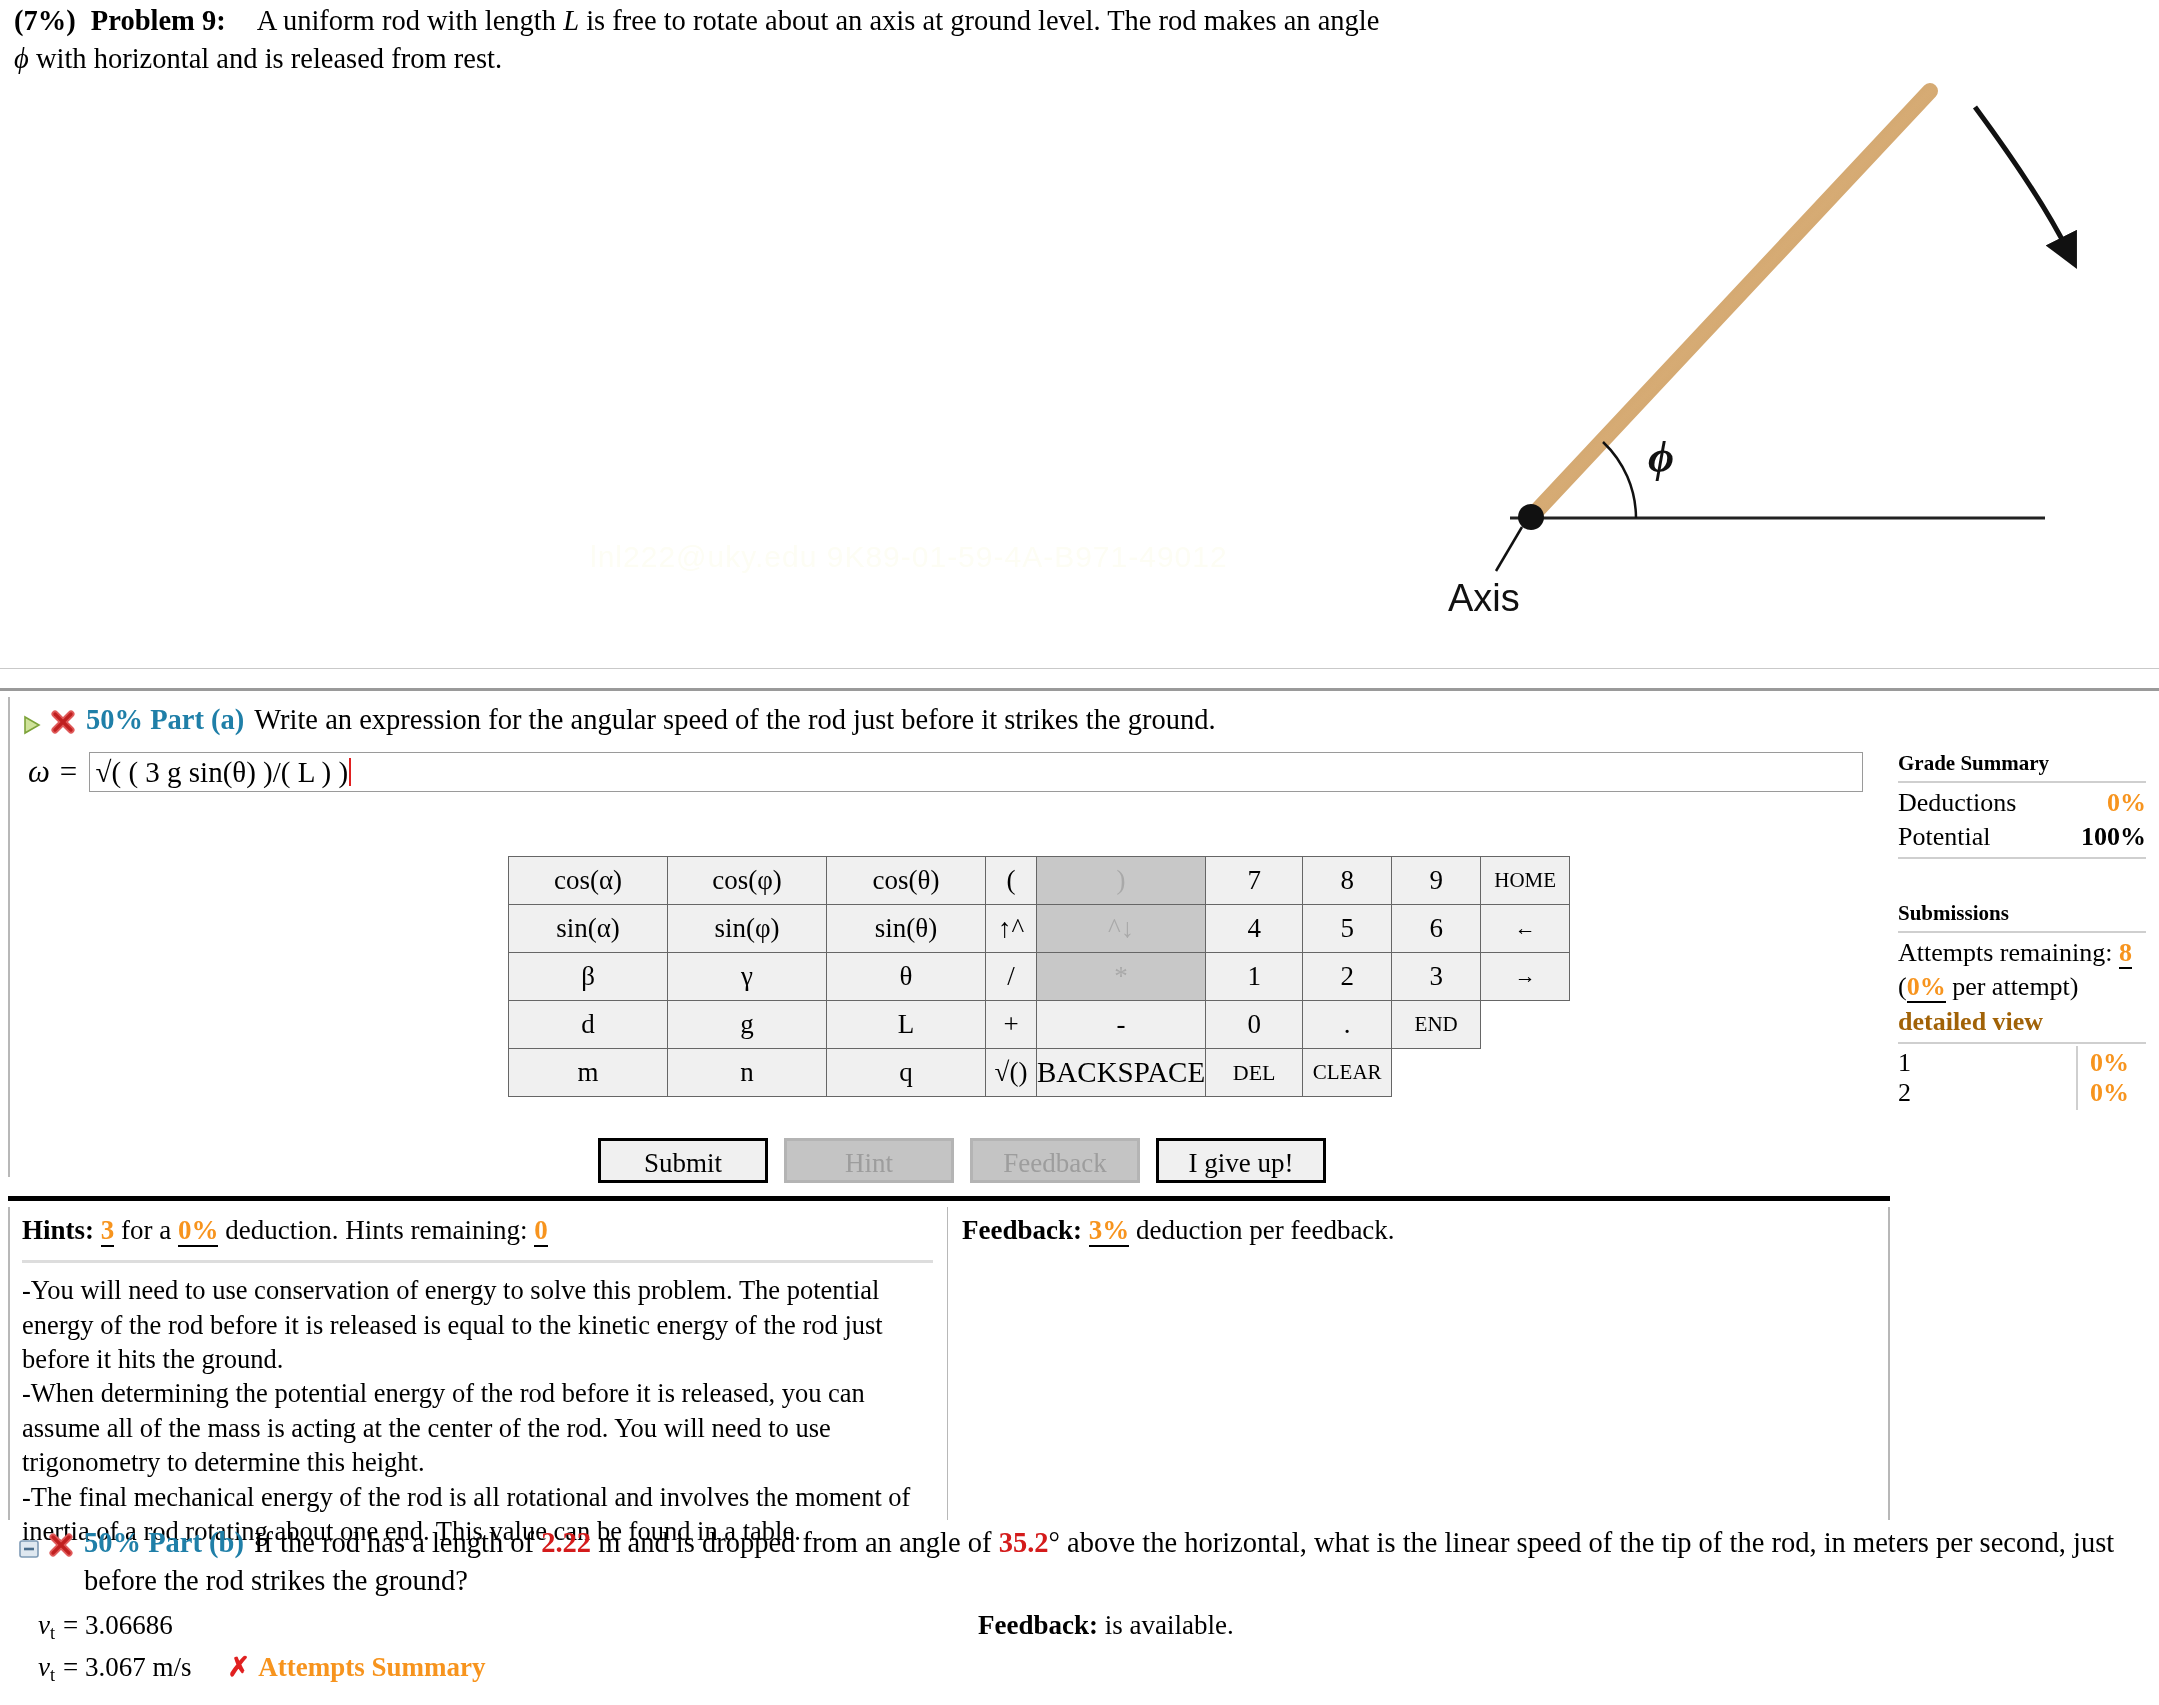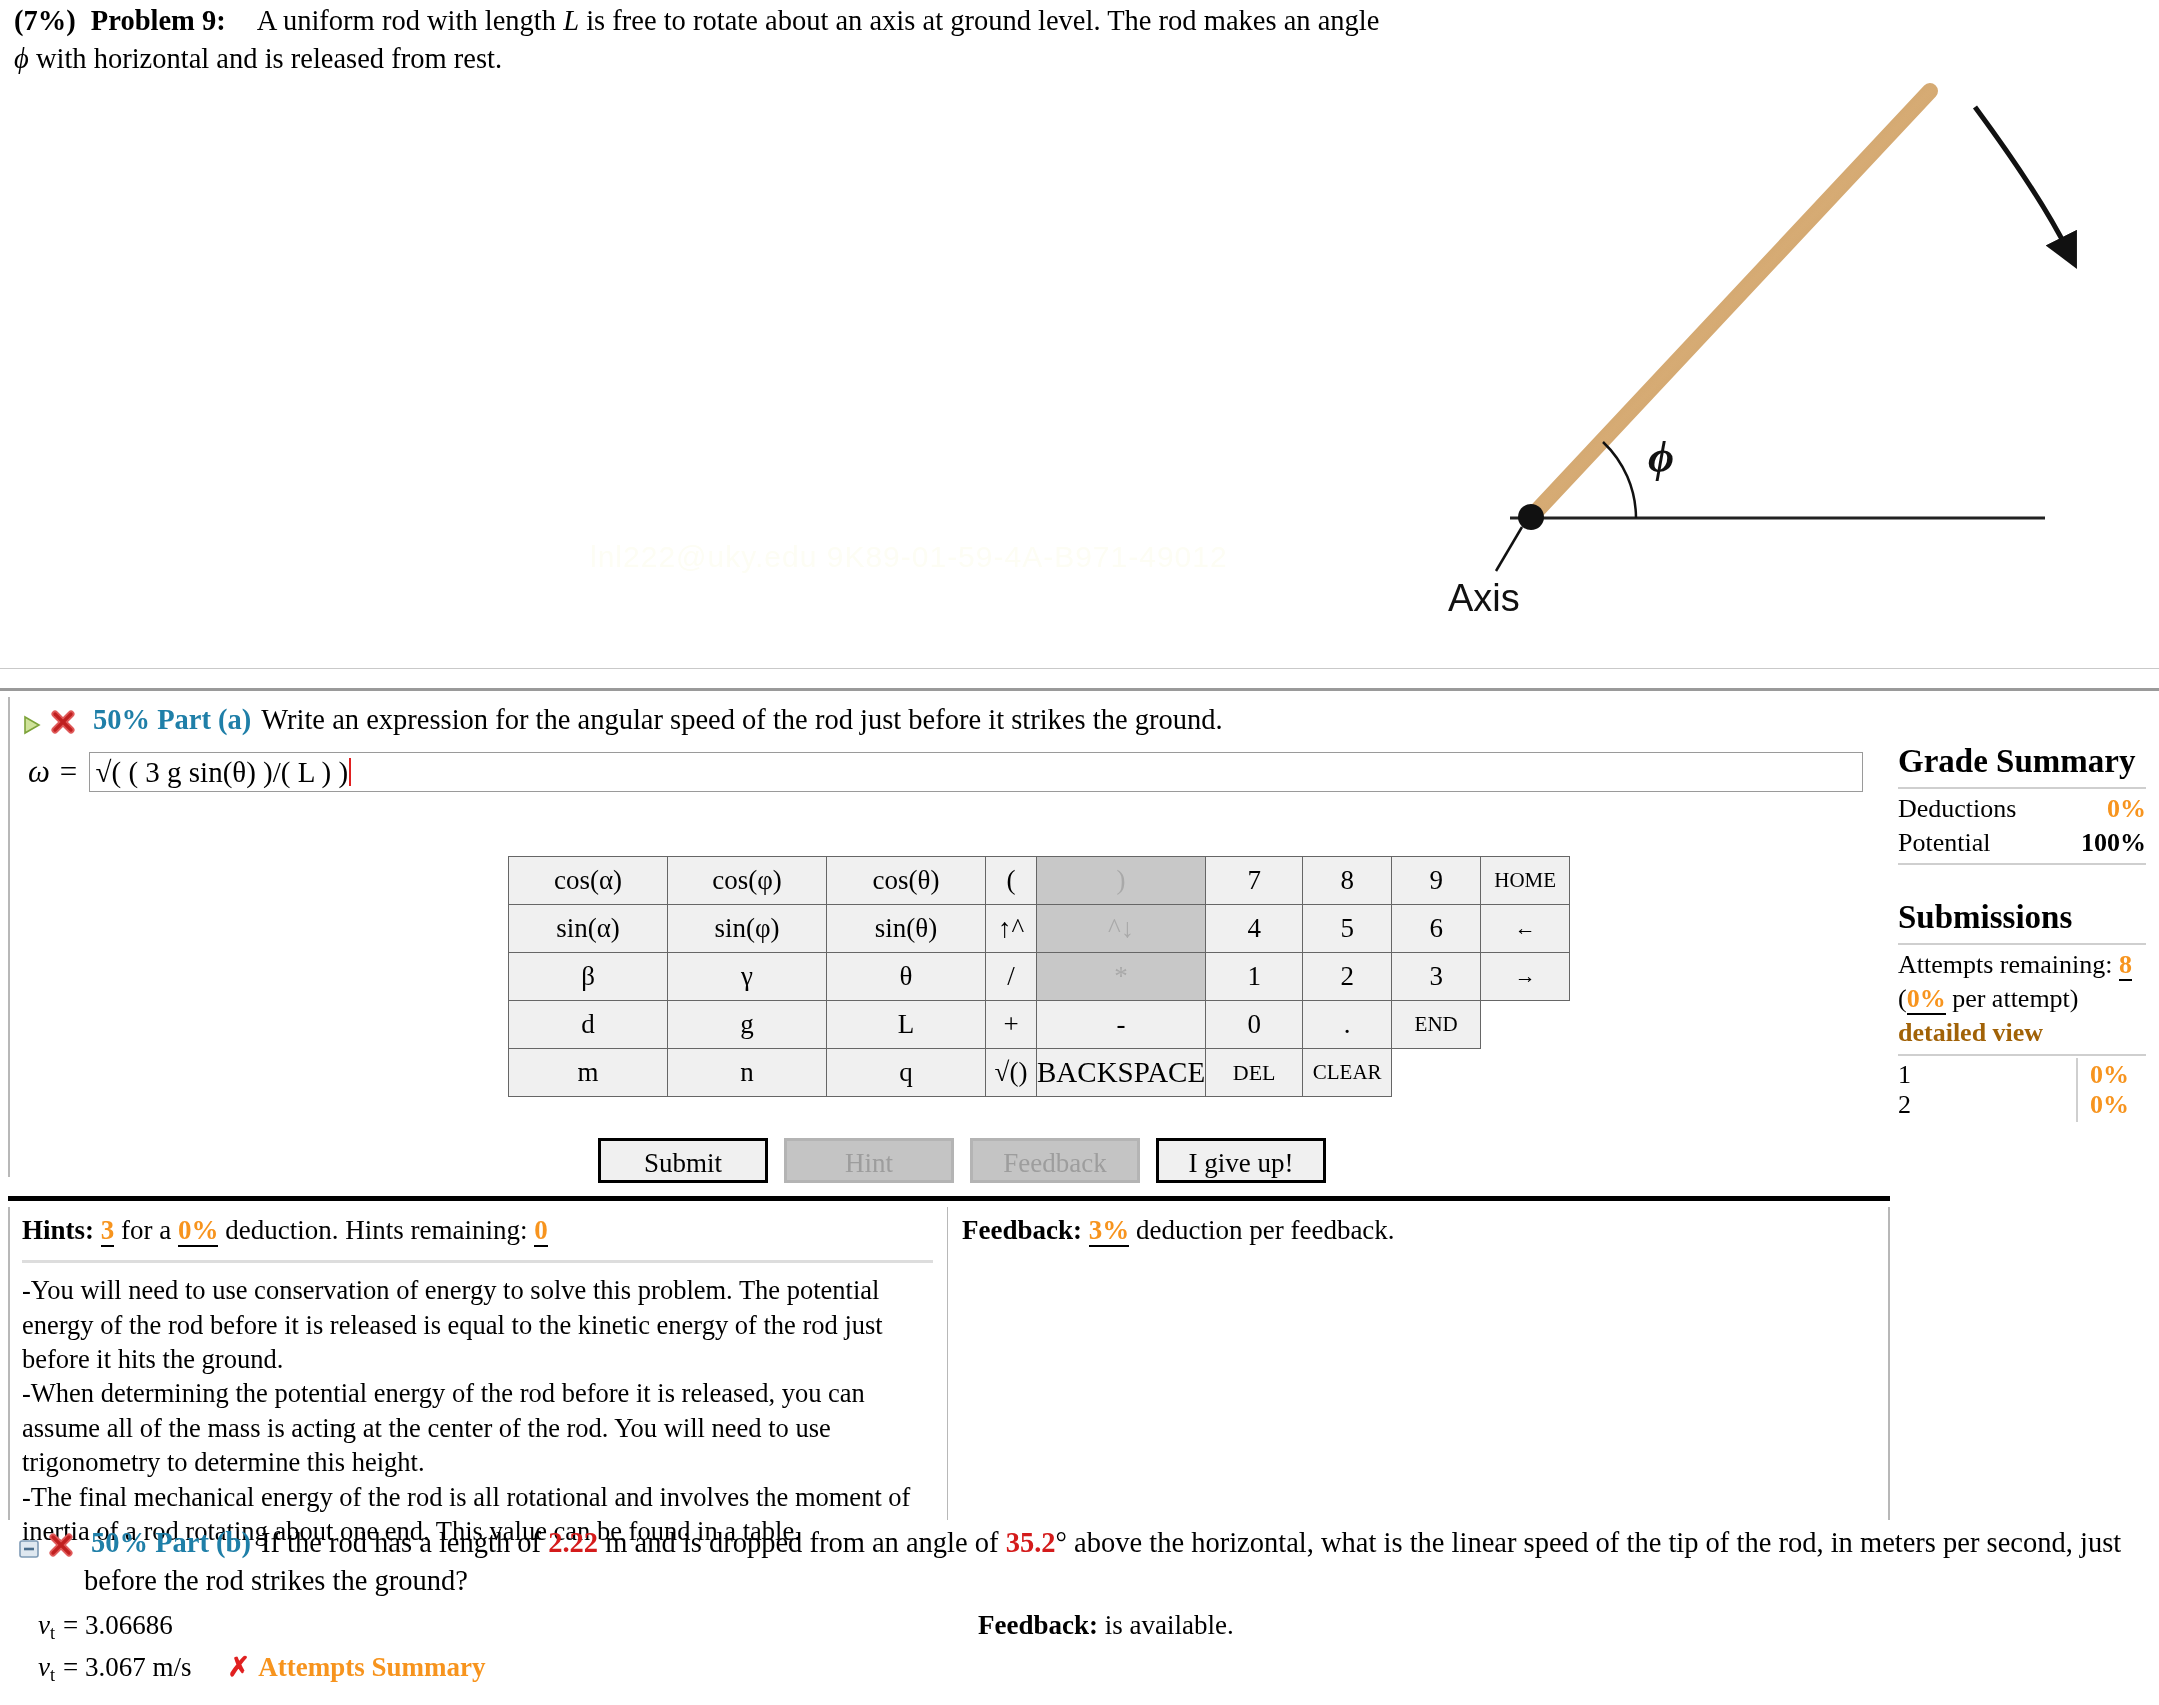--- a/index.html
+++ b/index.html
@@ -115,21 +115,20 @@
     display: inline-block;
     width: 26px; height: 26px;
     margin: 6px 10px 0 0;
     flex: 0 0 auto;
   }
   .part-label {
     color: #1f7fa8;
     font-weight: bold;
     margin-right: 10px;
     white-space: nowrap;
-    margin-left: 7px;
   }
   .part-desc { color: #000; }
   .val-red { color: #d41b1b; font-weight: bold; }
 
   
   .answer-row {
     display: flex;
     align-items: center;
     margin: 14px 0 0 18px;
     width: 1835px;
@@ -220,21 +219,21 @@
   }
 
   
   .grade-summary {
     position: absolute;
     left: 1898px; top: 740px;
     width: 248px;
     font-size: 26px;
     line-height: 1.32;
   }
-  .gs-title { font-weight: bold; font-size: 33px; }
+  .gs-title { font-weight: bold; font-size: 21px; margin-top: 10px; }
   .gs-rule { height: 2px; background: #cfcfcf; margin: 3px 0 3px 0; }
   .gs-row { display: flex; justify-content: space-between; }
   .gs-row .lab { color: #000; }
   .orange { color: #f7941e; font-weight: bold; }
   .bold { font-weight: bold; }
   .gs-gap { height: 28px; }
   .gs-attempts { margin-top: 2px; }
   .under-orange {
     color: #f7941e;
     font-weight: bold;

